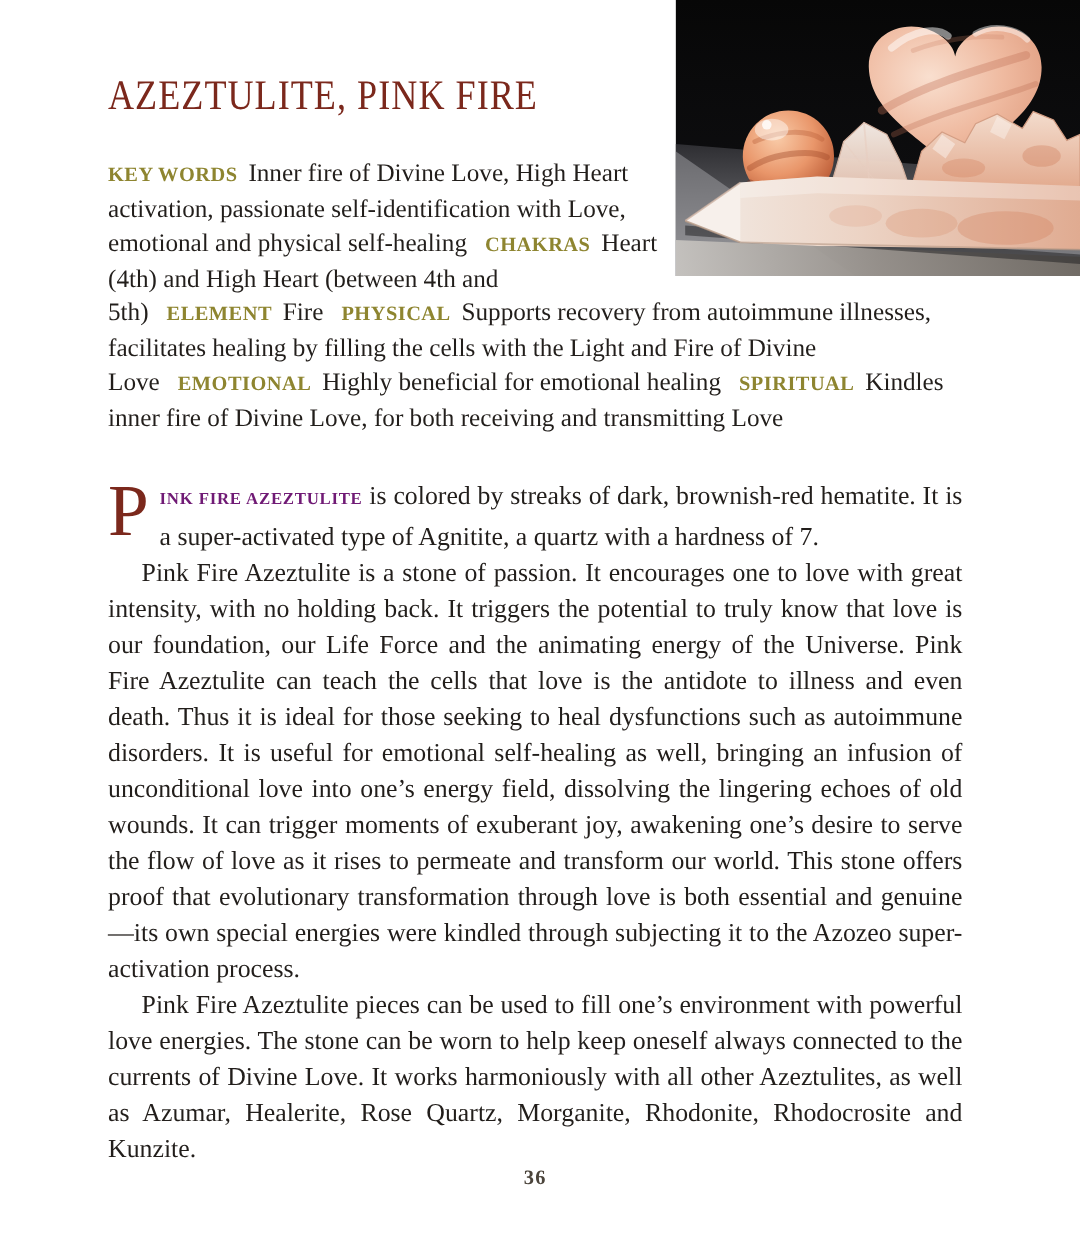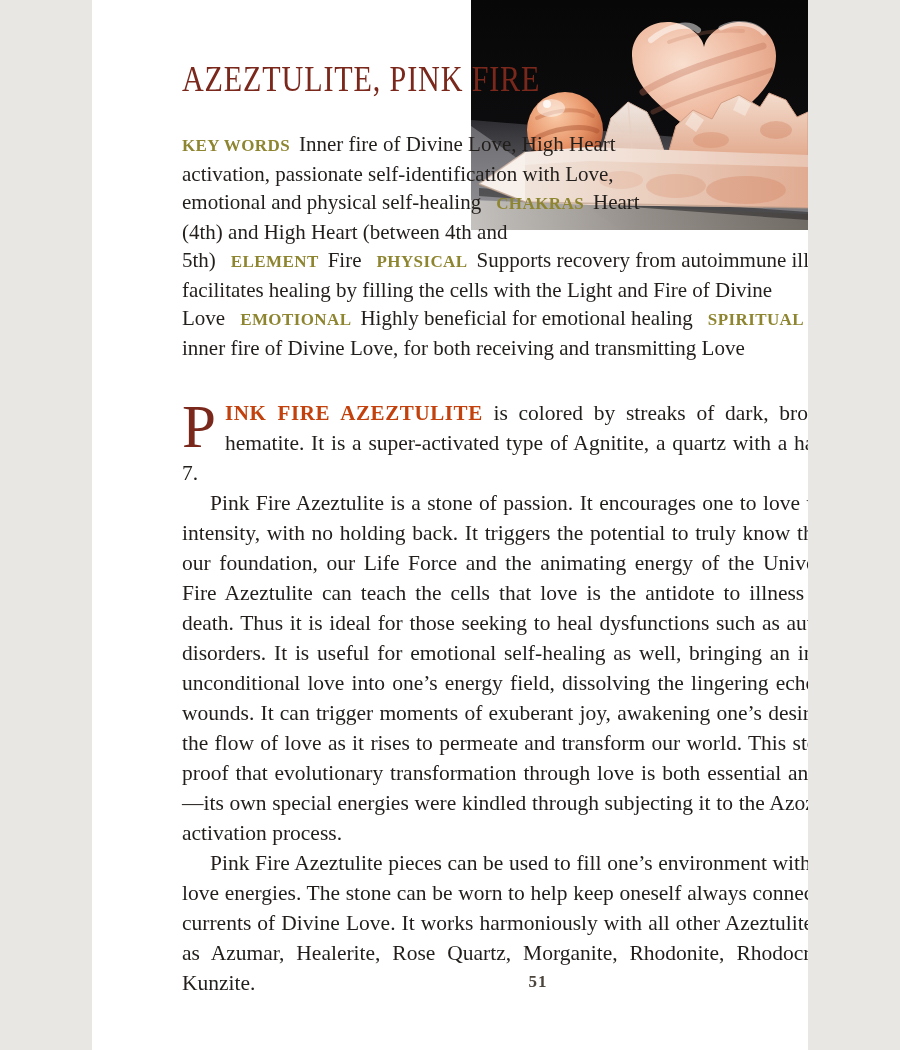--- a/index.html
+++ b/index.html
@@ -1,17 +1,17 @@
 <!DOCTYPE html>
 <html><head>
 <meta charset="utf-8">
 <style>
   html,body { margin:0; padding:0; background:#e9e7e4; }
   .page {
-    position:relative; width:716px; height:1050px; margin:0 auto;
+    position:relative; width:900px; height:1050px; margin:0 auto;
     background:#ffffff; overflow:hidden;
     font-family:"Liberation Serif", serif; color:#201c19;
   }
   .photo {
     position:absolute; top:0; right:0; width:337px; height:230px;
     line-height:0;
   }
   .content { position:absolute; top:0; left:90px; width:712px; }
 
   .title {
@@ -35,21 +35,21 @@
   .bodytext p {
     margin:0; font-size:21.5px; line-height:30px;
     text-align:justify; color:#221e1b;
   }
   .bodytext p.indent { text-indent:28px;font-family:Liberation Serif, serif; }
   .dropcap {
     float:left; color:#7b281c; font-size:61px; line-height:48px;
     padding:5px 9px 0 0; font-weight:normal;
   }
   .lead-sc {
-    color:#c2410c; font-weight:bold; font-size:21px; letter-spacing:.6px;
+    color:#701a75; font-weight:bold; font-size:14px; letter-spacing:.6px;
   }
 
   .page-number {
     position:absolute; left:90px; width:712px; top:972px;
     text-align:center; font-size:17px; font-weight:bold;
     letter-spacing:1px; color:#4b443b;
   }
 </style>
 </head>
 <body>
@@ -156,15 +156,15 @@
 
     <p class="keywords"><span class="kw-float"></span><span><span class="kw-label">KEY WORDS</span><span>Inner fire of Divine Love, High Heart activation, passionate self-identification with Love, emotional and physical self-healing</span><span class="kw-label mid">CHAKRAS</span><span>Heart (4th) and High Heart (between 4th and 5th)</span><span class="kw-label mid">ELEMENT</span><span>Fire</span><span class="kw-label mid">PHYSICAL</span><span>Supports recovery from autoimmune illnesses, facilitates healing by filling the cells with the Light and Fire of Divine Love</span><span class="kw-label mid">EMOTIONAL</span><span>Highly beneficial for emotional healing</span><span class="kw-label mid">SPIRITUAL</span><span>Kindles inner fire of Divine Love, for both receiving and transmitting Love</span></span></p>
 
     <div class="bodytext">
       <p><span class="dropcap">P</span><span class="lead-sc">INK FIRE AZEZTULITE</span><span> is colored by streaks of dark, brownish-red hematite. It is a super-activated type of Agnitite, a quartz with a hardness of 7.</span></p>
       <span><p class="indent">Pink Fire Azeztulite is a stone of passion. It encourages one to love with great intensity, with no holding back. It triggers the potential to truly know that love is our foundation, our Life Force and the animating energy of the Universe. Pink Fire Azeztulite can teach the cells that love is the antidote to illness and even death. Thus it is ideal for those seeking to heal dysfunctions such as autoimmune disorders. It is useful for emotional self-healing as well, bringing an infusion of unconditional love into one’s energy field, dissolving the lingering echoes of old wounds. It can trigger moments of exuberant joy, awakening one’s desire to serve the flow of love as it rises to permeate and transform our world. This stone offers proof that evolutionary transformation through love is both essential and genuine—its own special energies were kindled through subjecting it to the Azozeo super-activation process.</p><p class="indent">Pink Fire Azeztulite pieces can be used to fill one’s environment with powerful love energies. The stone can be worn to help keep oneself always connected to the currents of Divine Love. It works harmoniously with all other Azeztulites, as well as Azumar, Healerite, Rose Quartz, Morganite, Rhodonite, Rhodocrosite and Kunzite.</p></span>
     </div>
 
   </div>
 
-  <div class="page-number">51</div>
+  <div class="page-number">36</div>
 
 </div>
 
 </body></html>

